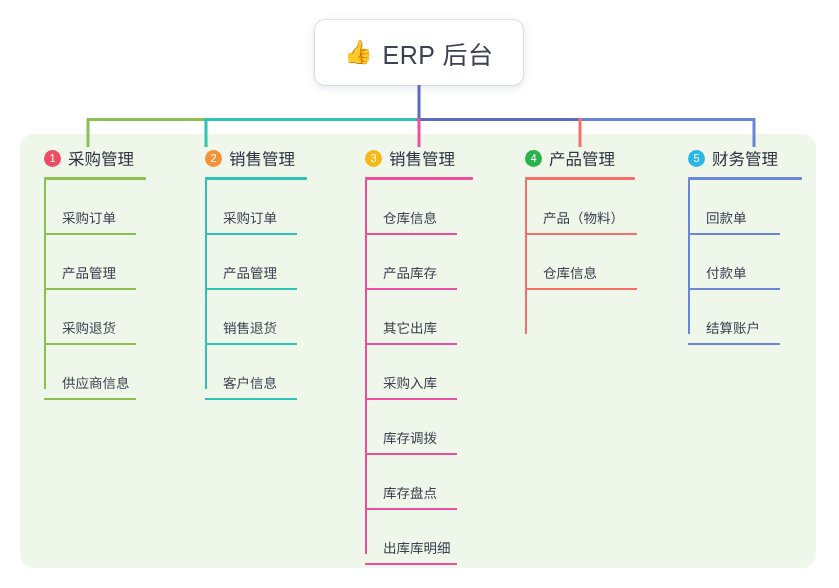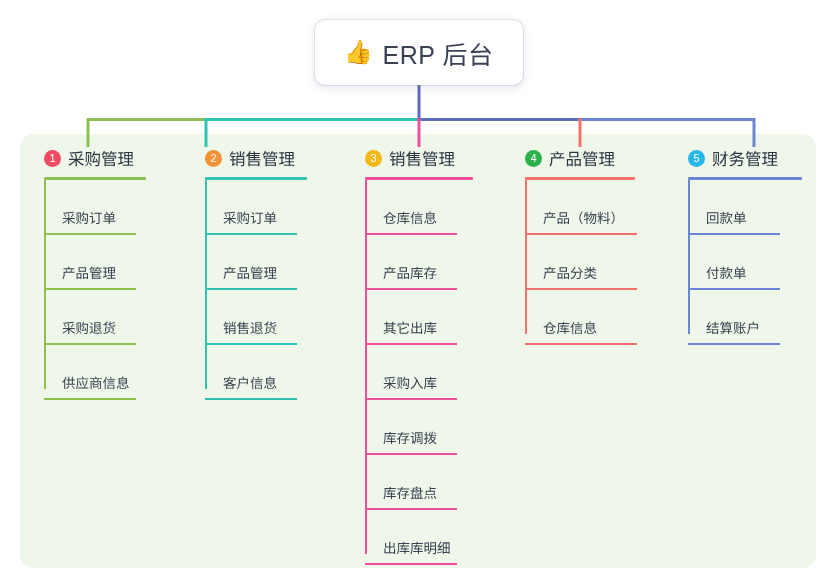--- a/index.html
+++ b/index.html
@@ -228,24 +228,20 @@
           <span class="col-title">产品管理</span>
         </div>
         <div class="head-rule" style="width: 110px; background: rgb(245, 112, 107);"></div>
         <div class="leaves">
           <div class="spine" style="height: 154px; background: rgb(245, 112, 107);"></div>
           <div class="leaf">
             <span class="leaf-text">产品（物料）</span>
             <div class="leaf-rule" style="width: 112px; background: rgb(245, 112, 107);"></div>
           </div>
           <div class="leaf">
-            <span class="leaf-text">产品分类</span>
-            <div class="leaf-rule" style="width: 112px; background: rgb(245, 112, 107);"></div>
-          </div>
-          <div class="leaf">
             <span class="leaf-text">仓库信息</span>
             <div class="leaf-rule" style="width: 112px; background: rgb(245, 112, 107);"></div>
           </div>
         </div>
       </div>
       <div class="col" style="left: 688px;">
         <div class="col-head">
           <span class="badge" style="background: rgb(41, 182, 232);">5</span>
           <span class="col-title">财务管理</span>
         </div>

